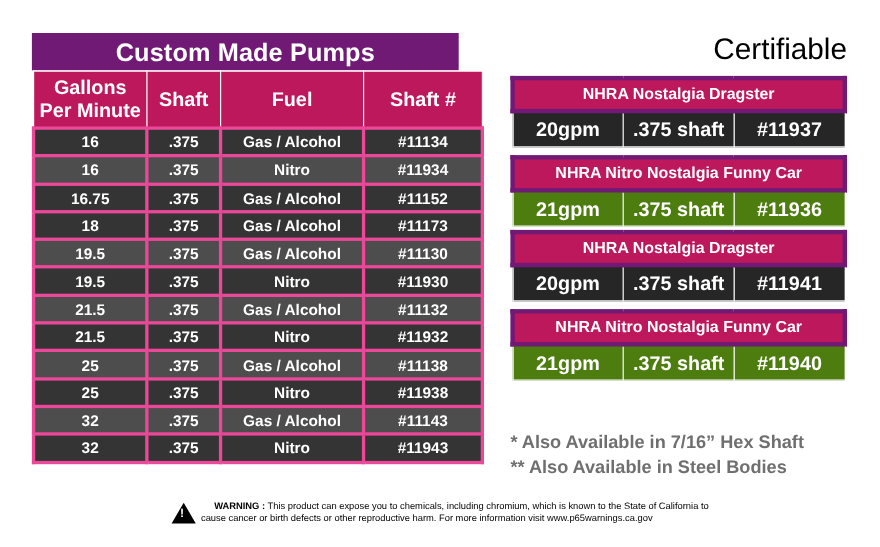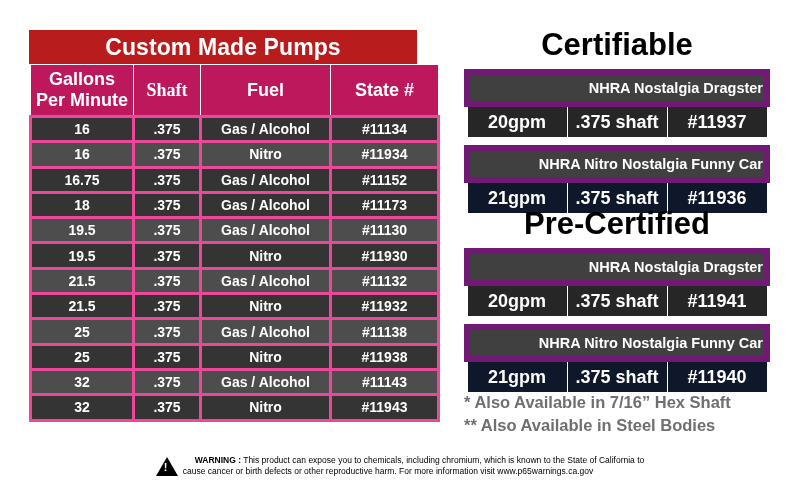--- a/index.html
+++ b/index.html
@@ -17,21 +17,21 @@
   }
 
   
   #left-table {
     position: absolute;
     left: 29px;
     top: 30px;
     width: 388px;
   }
   #left-table .title-bar {
-    background: #b91c1c;
+    background: #701a75;
     color: #ffffff;
     text-align: center;
     font-weight: bold;
     font-size: 23px;
     line-height: 34px;
     height: 34px;
     letter-spacing: 0.1px;
   }
   #left-table table {
     border-collapse: collapse;
@@ -55,63 +55,63 @@
     color: #ffffff;
     text-align: center;
     border: 3px solid #ec4899;
     height: 22.3px;
     padding: 0;
   }
   #left-table tr.row-dark td { background: #343434; }
   #left-table tr.row-light td { background: #4d4d4d; }
 
   .col-gpm   { width: 98px; }
-  .col-shaft { width: 62px; font-family: Liberation Serif, serif; }
+  .col-shaft { width: 62px; }
   .col-fuel  { width: 125px; }
   .col-part  { width: 103px; }
 
   
   .right-col {
     position: absolute;
     left: 464px;
     width: 306px;
   }
   .sec-heading {
-    text-align: center;
-    font-weight: bold;
-    font-size: 31px;
+    text-align: right;
+    font-weight: normal;
+    font-size: 27px;
     color: #000;
     margin: 0 0 9px 0;
     line-height: 30px;
   }
   .sub-table {
     width: 306px;
     border-collapse: collapse;
     table-layout: fixed;
     margin-bottom: 7px;
   }
   .sub-table .cat-row td {
-    background: #404040;
+    background: #be185d;
     color: #ffffff;
     font-weight: bold;
     font-size: 14.5px;
-    text-align: right;
+    text-align: center;
     height: 24px;
-    border: 6px solid #701a75;
+    border: 4px solid #701a75;
   }
   .sub-table .data-row td {
     color: #ffffff;
     font-weight: bold;
     font-size: 18px;
     text-align: center;
     height: 28px;
     border: 1px solid #ffffff;
   }
   .sub-table .data-row.dark td { background: #262626; }
-  .sub-table .data-row.light td { background: #0f172a; }
+  .sub-table .data-row.light td { background: #4d7c0f; }
   .c1 { width: 92px; }
   .c2 { width: 118px; }
   .c3 { width: 96px; }
 
   
   #notes {
     position: absolute;
     left: 464px;
     top: 391px;
     width: 306px;
@@ -164,21 +164,21 @@
 <body>
 
 <div id="left-table">
   <div class="title-bar">Custom Made Pumps</div>
   <table>
     <thead>
       <tr>
         <th class="col-gpm">Gallons Per Minute</th>
         <th class="col-shaft">Shaft</th>
         <th class="col-fuel">Fuel</th>
-        <th class="col-part">State #</th>
+        <th class="col-part">Shaft #</th>
       </tr>
     </thead>
     <tbody>
       <tr class="row-dark">
         <td>16</td>
         <td>.375</td>
         <td>Gas / Alcohol</td>
         <td>#11134</td>
       </tr>
       <tr class="row-light">
@@ -275,21 +275,20 @@
     <tr class="data-row light">
       <td class="c1">21gpm</td>
       <td class="c2">.375 shaft</td>
       <td class="c3">#11936</td>
     </tr>
   </tbody>
     </table>
 </div>
 
 <div class="right-col" style="top:209px;">
-  <div class="sec-heading">Pre-Certified</div>
 
   <table class="sub-table">
     <tbody>
         <tr class="cat-row">
       <td colspan="3">NHRA Nostalgia Dragster</td>
     </tr>
     <tr class="data-row dark">
       <td class="c1">20gpm</td>
       <td class="c2">.375 shaft</td>
       <td class="c3">#11941</td>

